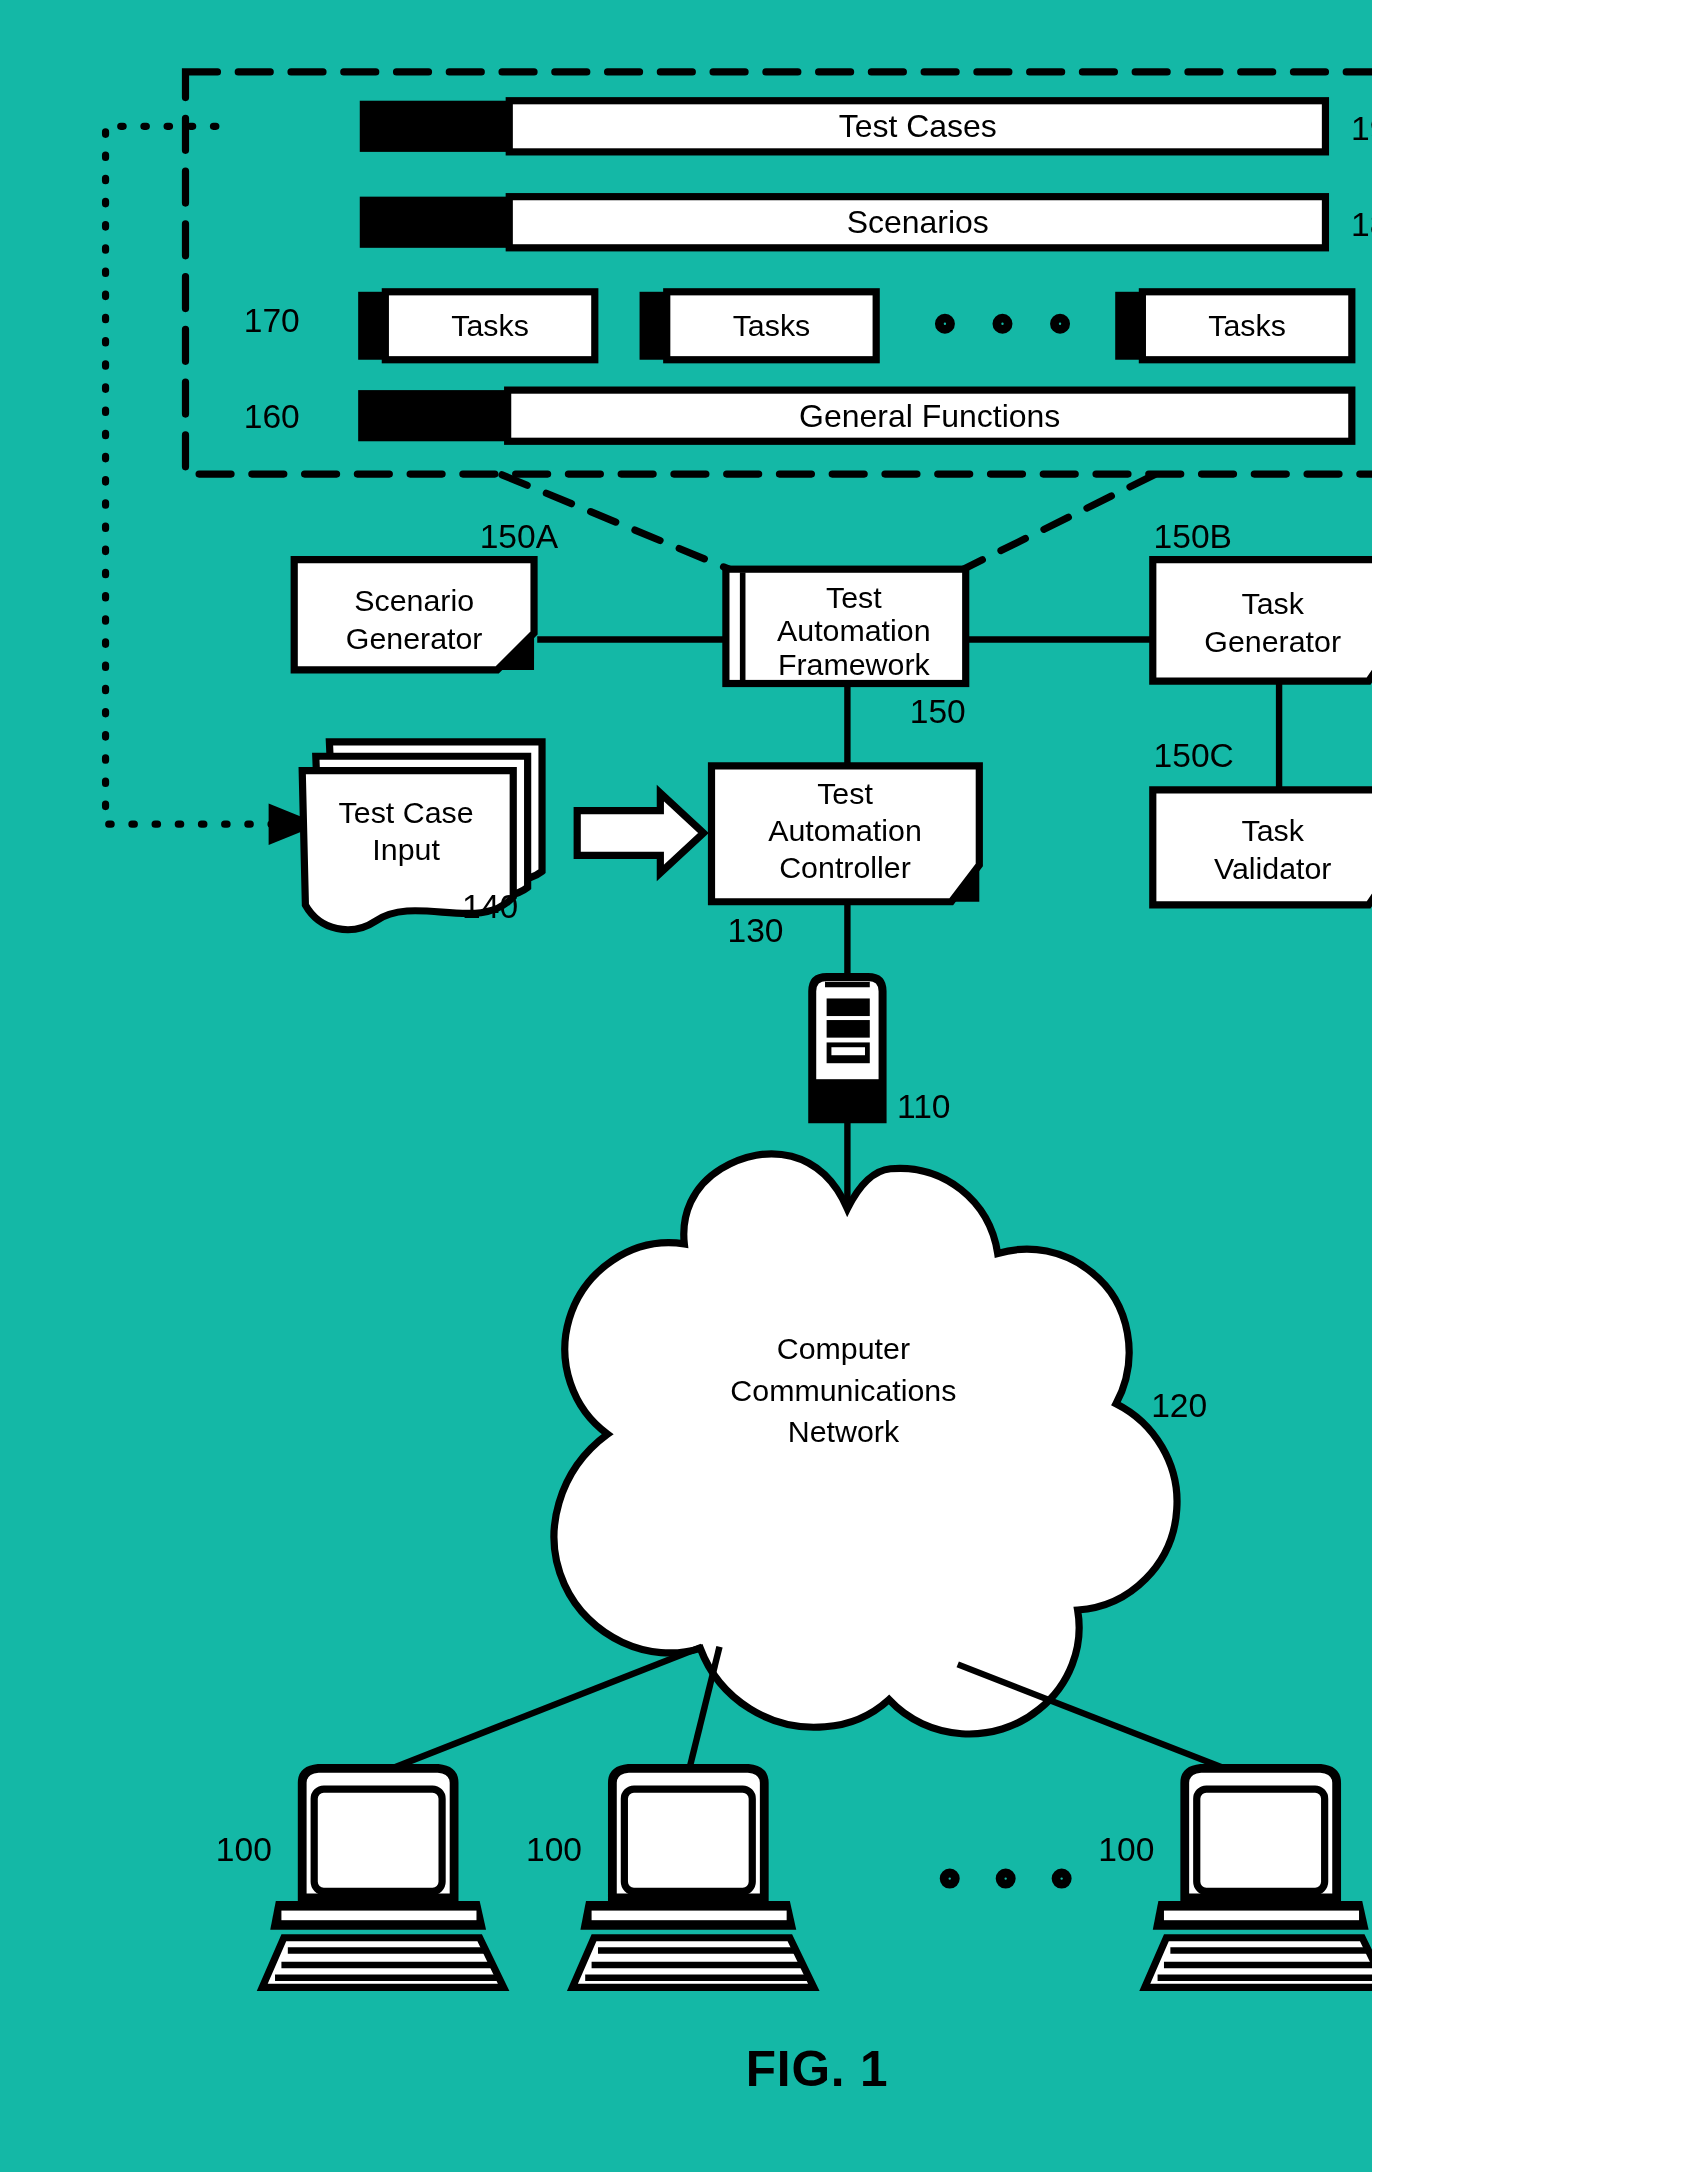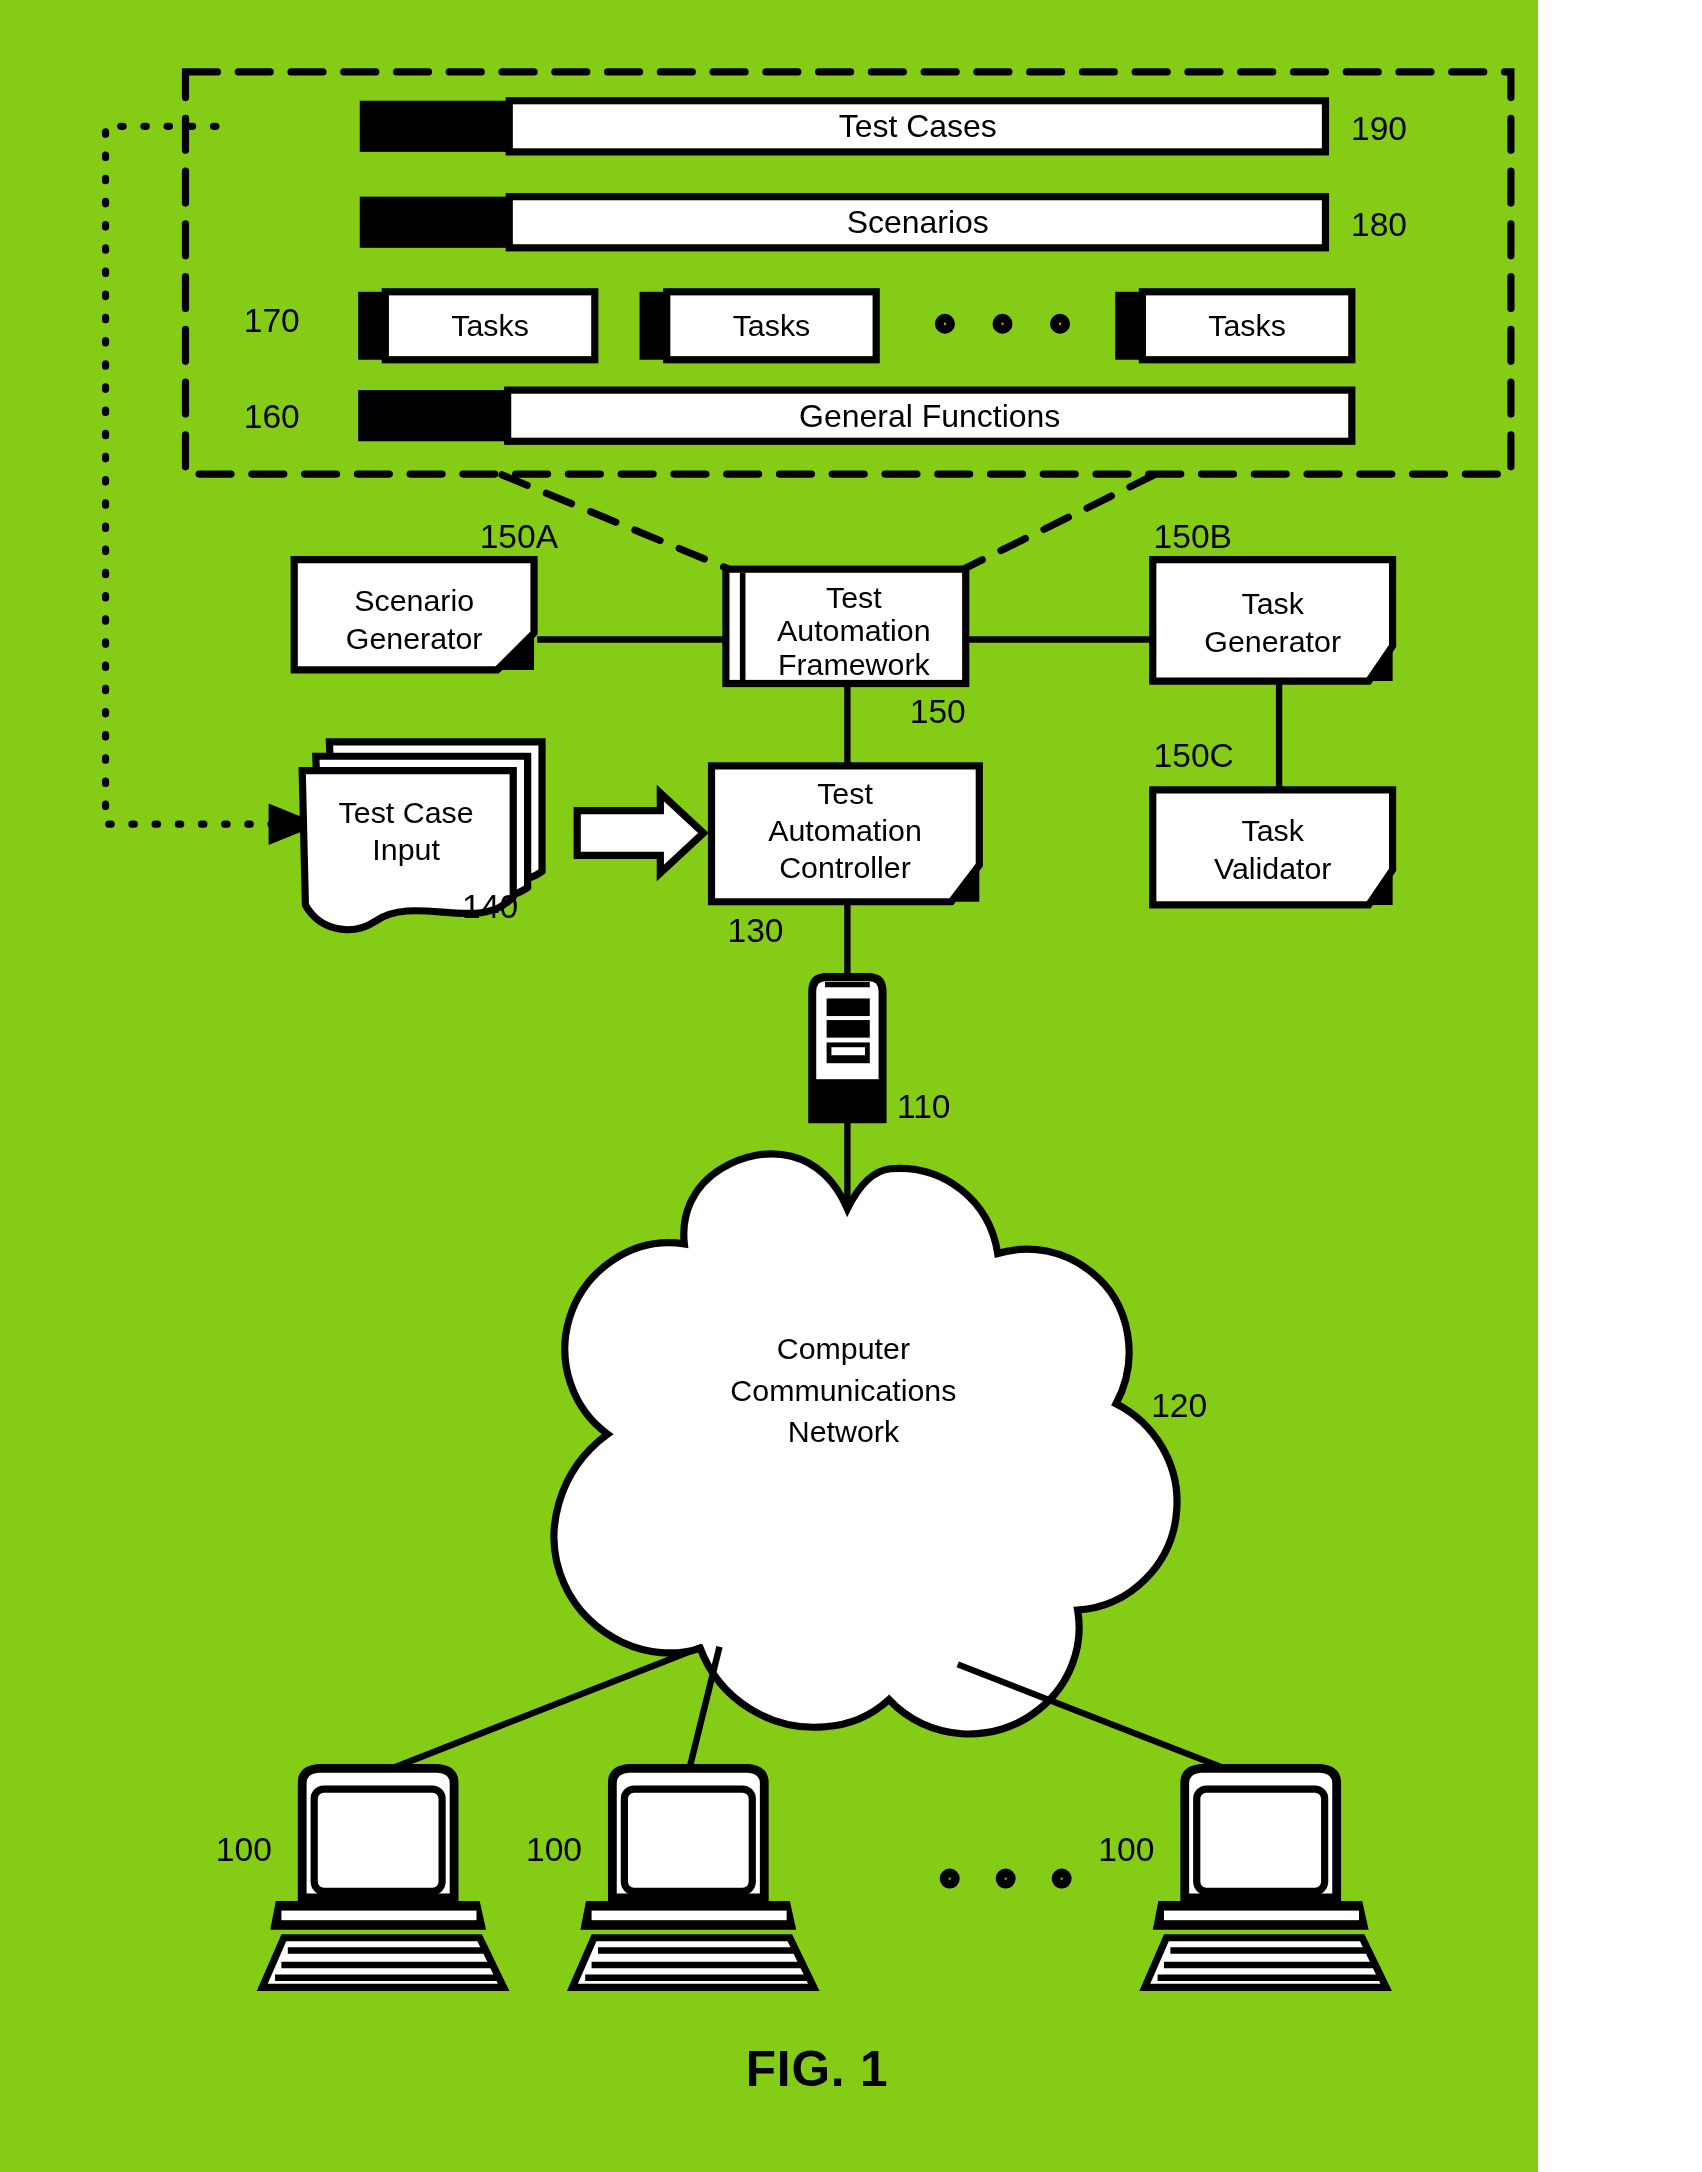--- a/index.html
+++ b/index.html
@@ -7,23 +7,23 @@
     margin: 0;
     padding: 0;
     background: #ffffff;
   }
   body {
     font-family: "Liberation Sans", sans-serif;
     color: #000000;
   }
   #page {
     position: relative;
-    width: 1538px;
+    width: 1372px;
     height: 2172px;
-    background: #84cc16;
+    background: #14b8a6;
     overflow: hidden;
   }
   #figure-svg {
     position: absolute;
     left: 0;
     top: 0;
     width: 1702px;
     height: 2172px;
     display: block;
   }

